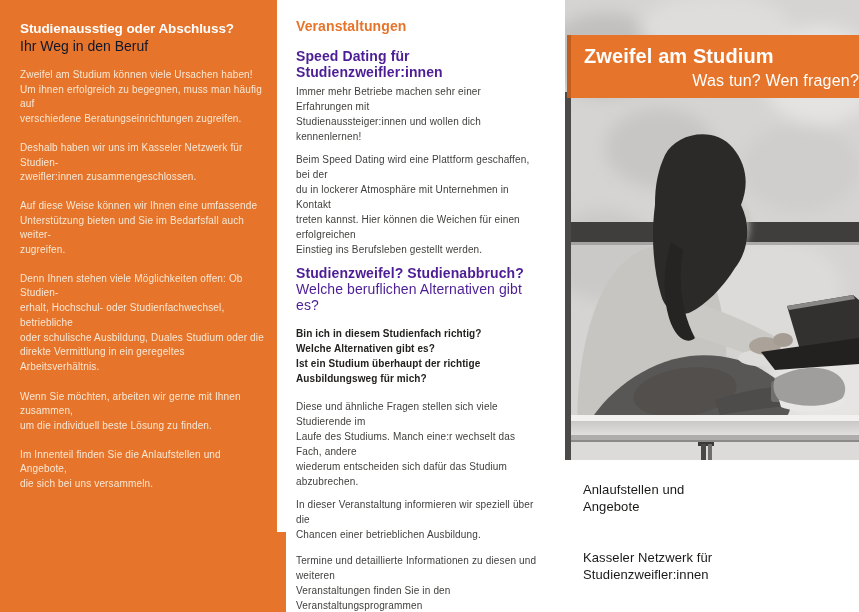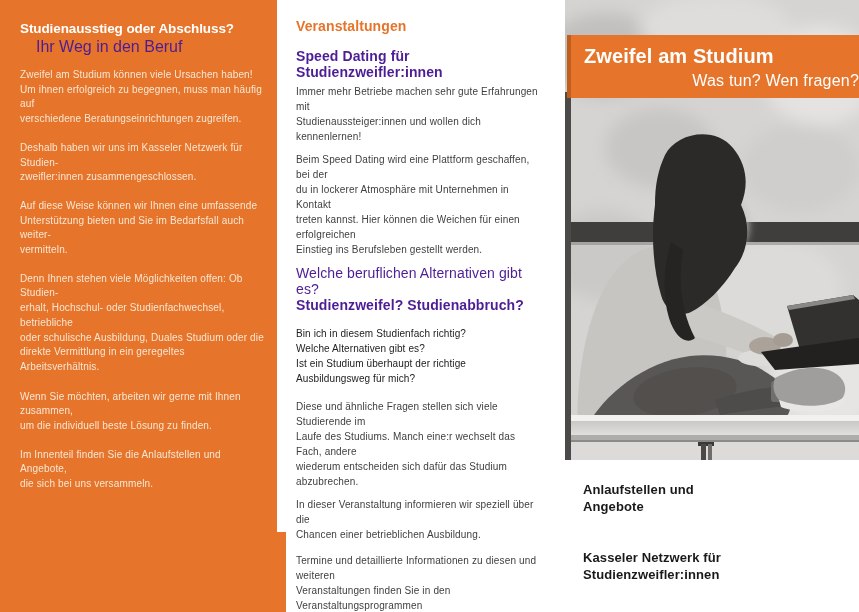--- a/index.html
+++ b/index.html
@@ -18,22 +18,22 @@
   .panel-left{
     position:absolute;left:0;top:0;width:286px;height:612px;
     background:var(--accent);box-sizing:border-box;
     padding:20px 20px 0 20px;color:#fff;
   }
   .lp-title{
     font-size:13.5px;font-weight:bold;line-height:17.5px;color:#ffffff;
     letter-spacing:-0.1px;margin:0;
   }
   .lp-subtitle{
-    font-size:16px;font-weight:normal;line-height:17.5px;color:#4c1d95;
-    margin:0 0 13px 16px;
+    font-size:14px;font-weight:normal;line-height:17.5px;color:#0f172a;
+    margin:0 0 13px 0;
   }
   .lp-para{
     font-size:10px;line-height:14.7px;color:#f8e7d4;
     letter-spacing:0.15px;white-space:pre-line;margin:0 0 14px 0;
   }
 
   
   .panel-mid{
     position:absolute;left:277px;top:0;width:288px;height:532px;
     background:#ffffff;box-sizing:border-box;
@@ -50,21 +50,21 @@
   .m-h2-two{margin:0 0 13px 0;}
   .m-h2-line{display:block;}
   .m-h2-line.regular{font-weight:normal;}
   .m-para{
     font-size:10px;line-height:15px;color:#3f3e3c;
     letter-spacing:0.15px;white-space:pre-line;margin:0 0 8px 0;
   }
   .m-para.gap-lg{}
   .m-para.gap-md{margin-bottom:11px;}
   .m-questions{
-    font-size:10px;line-height:15px;color:#22211f;font-weight:normal;
+    font-size:10px;line-height:15px;color:#22211f;font-weight:bold;
     letter-spacing:0.1px;white-space:pre-line;margin:12px 0 13px 0;
   }
   .m-info{margin-bottom:0;}
 
   
   .panel-right{
     position:absolute;left:565px;top:0;width:294px;height:612px;background:#fff;
   }
   .photo{
     position:absolute;left:0;top:0;width:294px;height:460px;overflow:hidden;
@@ -78,65 +78,65 @@
   .banner-title{
     font-size:20px;font-weight:bold;color:#ffffff;line-height:24px;margin:0;
     letter-spacing:0.1px;
   }
   .banner-subtitle{
     font-size:16px;font-weight:normal;color:#ffffff;line-height:20px;margin:3px 0 0 0;
     letter-spacing:0.2px;
     text-align:right;
   }
   .rp-heading{
-    position:absolute;left:18px;font-size:13px;font-weight:bold;color:#1a1918;
+    position:absolute;left:18px;font-size:13px;font-weight:normal;color:#1a1918;
     line-height:16.5px;white-space:pre-line;letter-spacing:0.1px;margin:0;
   }
   .rp-heading.first{top:482px;}
   .rp-heading.second{top:550px;}
 </style>
 </head>
 <body>
 
 <div class="page">
 
   <div class="panel-left">
     <p class="lp-title">Studienausstieg oder Abschluss?</p>
     <p class="lp-subtitle">Ihr Weg in den Beruf</p>
     <p class="lp-para">Zweifel am Studium können viele Ursachen haben!
 Um ihnen erfolgreich zu begegnen, muss man häufig auf
 verschiedene Beratungseinrichtungen zugreifen.</p>
     <p class="lp-para">Deshalb haben wir uns im Kasseler Netzwerk für Studien-
 zweifler:innen zusammengeschlossen.</p>
     <p class="lp-para">Auf diese Weise können wir Ihnen eine umfassende
 Unterstützung bieten und Sie im Bedarfsfall auch weiter-
-vermitteln.</p>
+zugreifen.</p>
     <p class="lp-para" style="margin-bottom:15px">Denn Ihnen stehen viele Möglichkeiten offen: Ob Studien-
 erhalt, Hochschul- oder Studienfachwechsel, betriebliche
 oder schulische Ausbildung, Duales Studium oder die
 direkte Vermittlung in ein geregeltes Arbeitsverhältnis.</p>
     <p class="lp-para">Wenn Sie möchten, arbeiten wir gerne mit Ihnen zusammen,
 um die individuell beste Lösung zu finden.</p>
     <p class="lp-para">Im Innenteil finden Sie die Anlaufstellen und Angebote,
 die sich bei uns versammeln.</p>
   </div>
 
   <div class="panel-mid">
     <p class="m-section-title">Veranstaltungen</p>
 
     <p class="m-h2">Speed Dating für
 Studienzweifler:innen</p>
-    <p class="m-para">Immer mehr Betriebe machen sehr gute Erfahrungen mit
+    <p class="m-para">Immer mehr Betriebe machen sehr einer Erfahrungen mit
 Studienaussteiger:innen und wollen dich kennenlernen!</p>
     <p class="m-para">Beim Speed Dating wird eine Plattform geschaffen, bei der
 du in lockerer Atmosphäre mit Unternehmen in Kontakt
 treten kannst. Hier können die Weichen für einen erfolgreichen
 Einstieg ins Berufsleben gestellt werden.</p>
 
-    <p class="m-h2 m-h2-two"><span class="m-h2-line regular">Welche beruflichen Alternativen gibt es?</span><span class="m-h2-line">Studienzweifel? Studienabbruch?</span></p>
+    <p class="m-h2 m-h2-two"><span class="m-h2-line">Studienzweifel? Studienabbruch?</span><span class="m-h2-line regular">Welche beruflichen Alternativen gibt es?</span></p>
     <p class="m-questions">Bin ich in diesem Studienfach richtig?
 Welche Alternativen gibt es?
 Ist ein Studium überhaupt der richtige Ausbildungsweg für mich?</p>
     <p class="m-para gap-lg">Diese und ähnliche Fragen stellen sich viele Studierende im
 Laufe des Studiums. Manch eine:r wechselt das Fach, andere
 wiederum entscheiden sich dafür das Studium abzubrechen.</p>
     <p class="m-para gap-md">In dieser Veranstaltung informieren wir speziell über die
 Chancen einer betrieblichen Ausbildung.</p>
 
     <p class="m-para m-info">Termine und detaillierte Informationen zu diesen und weiteren

